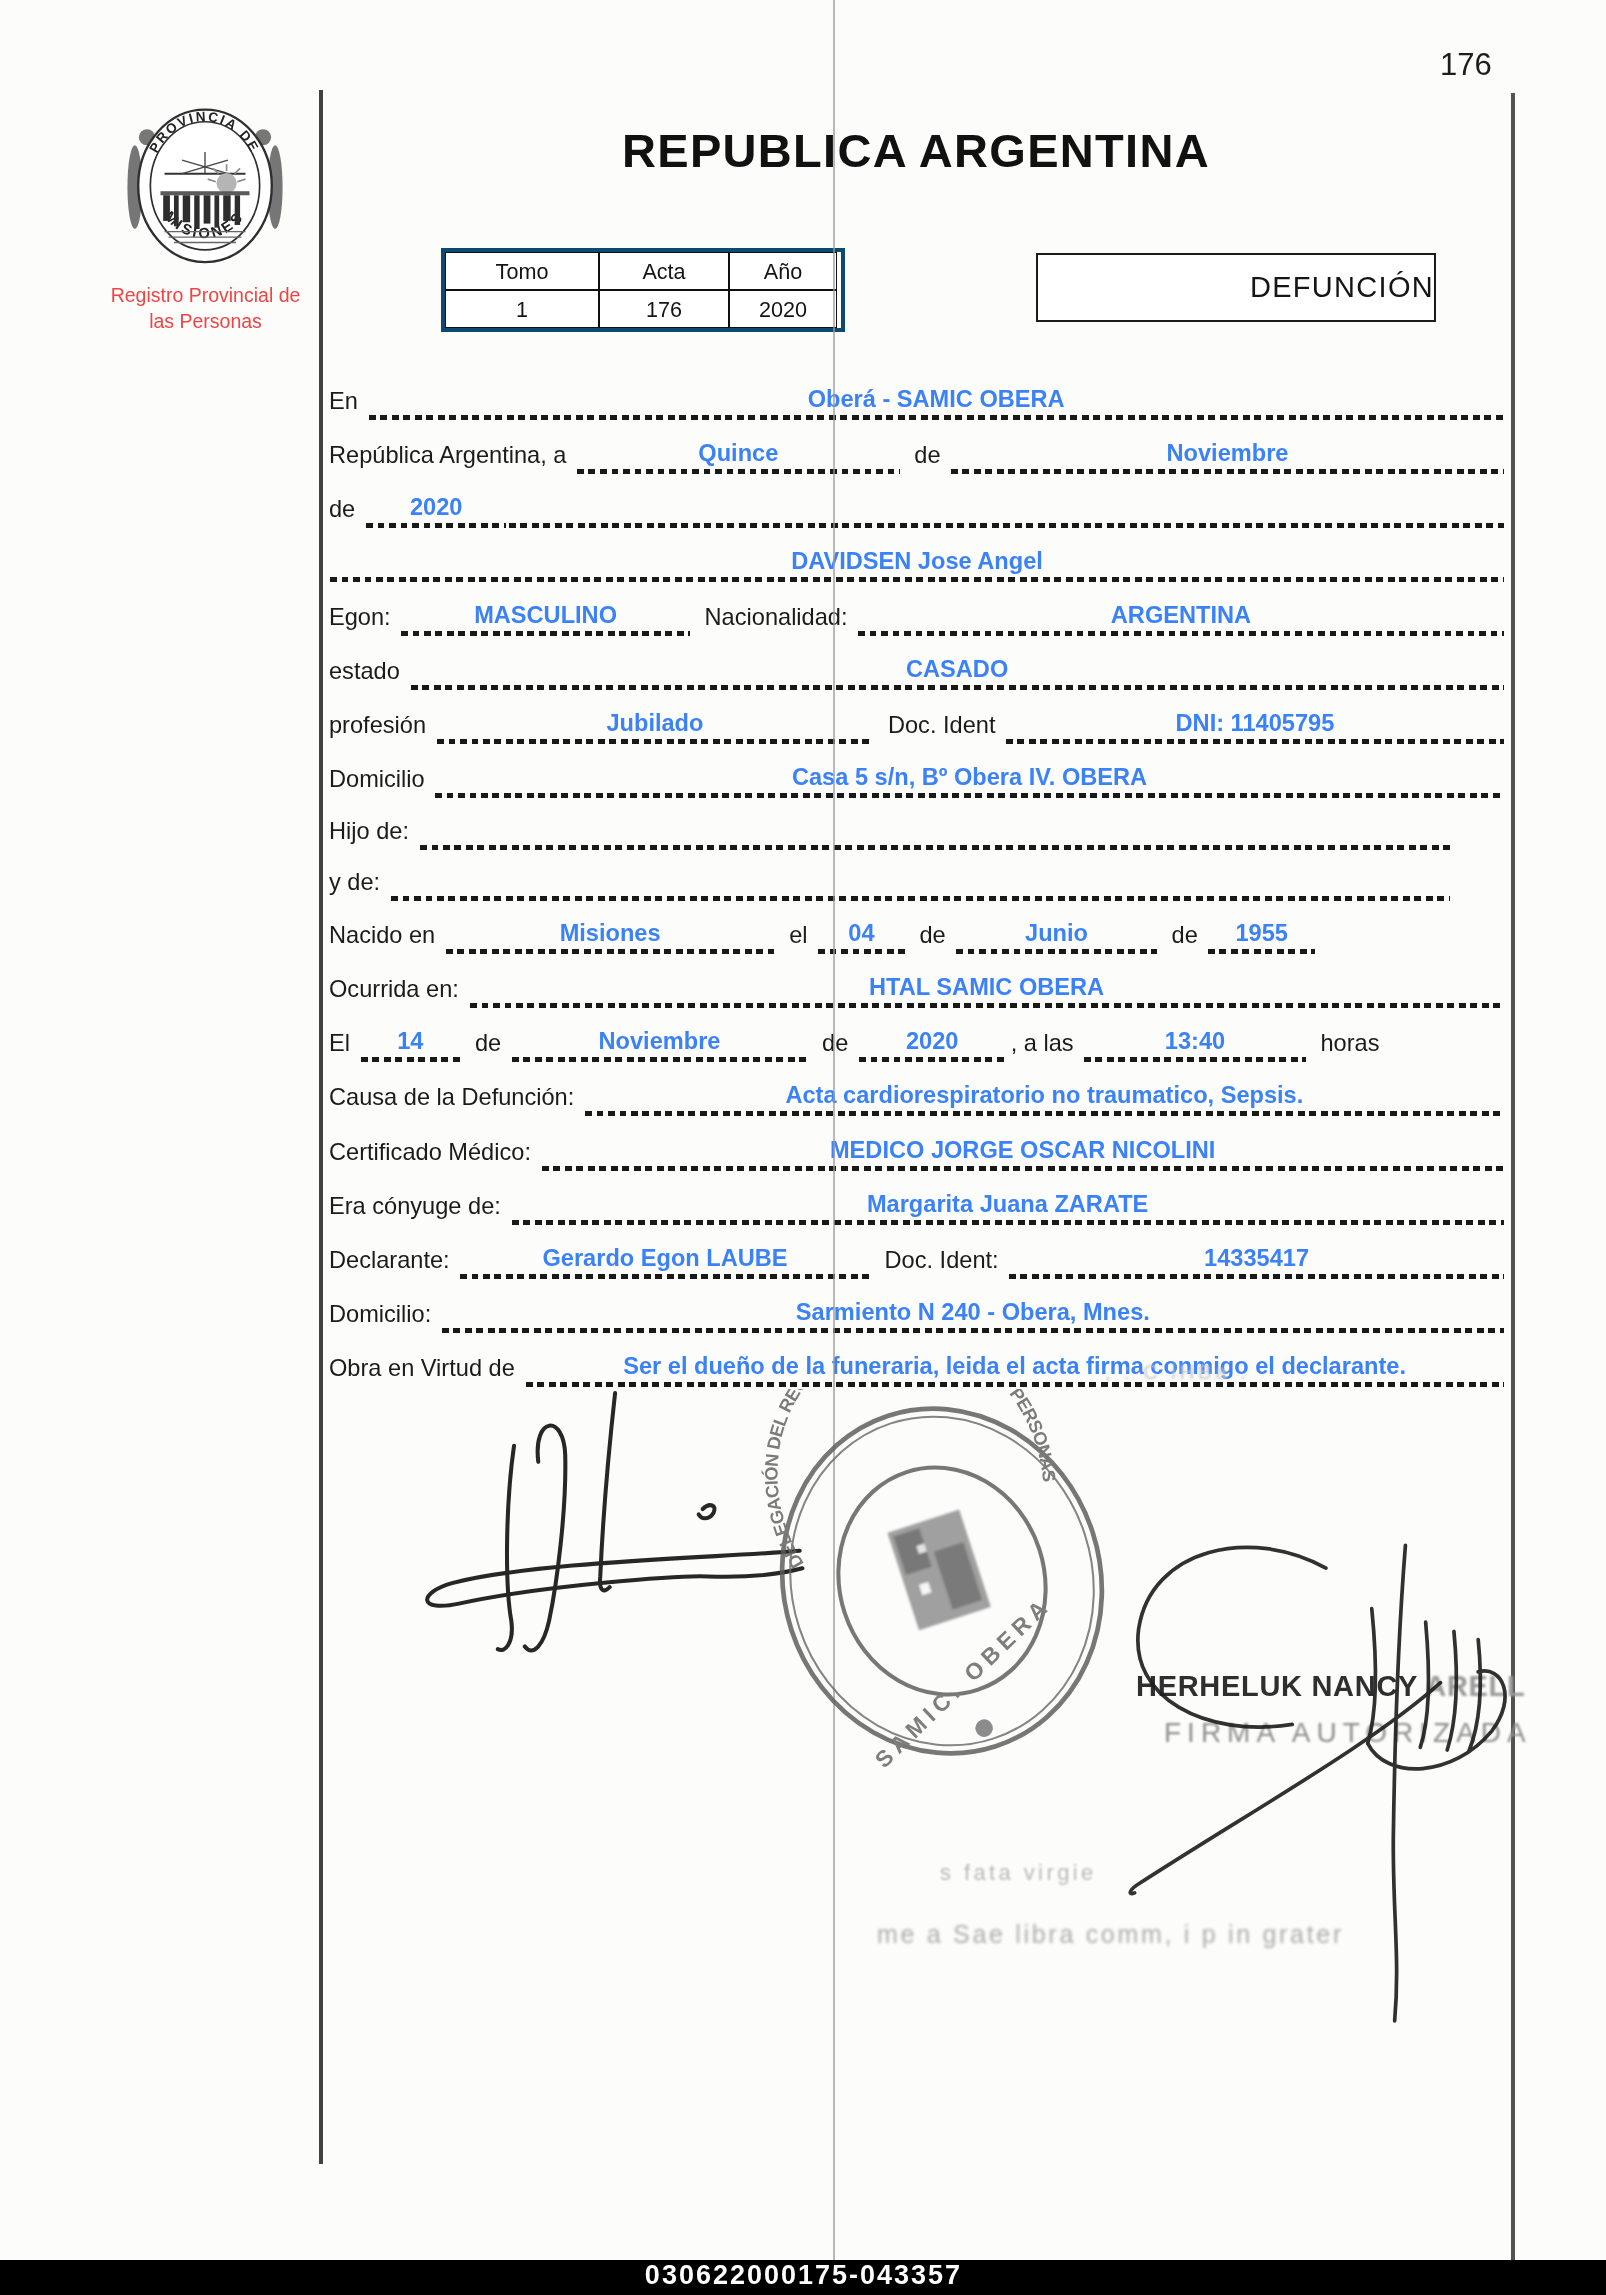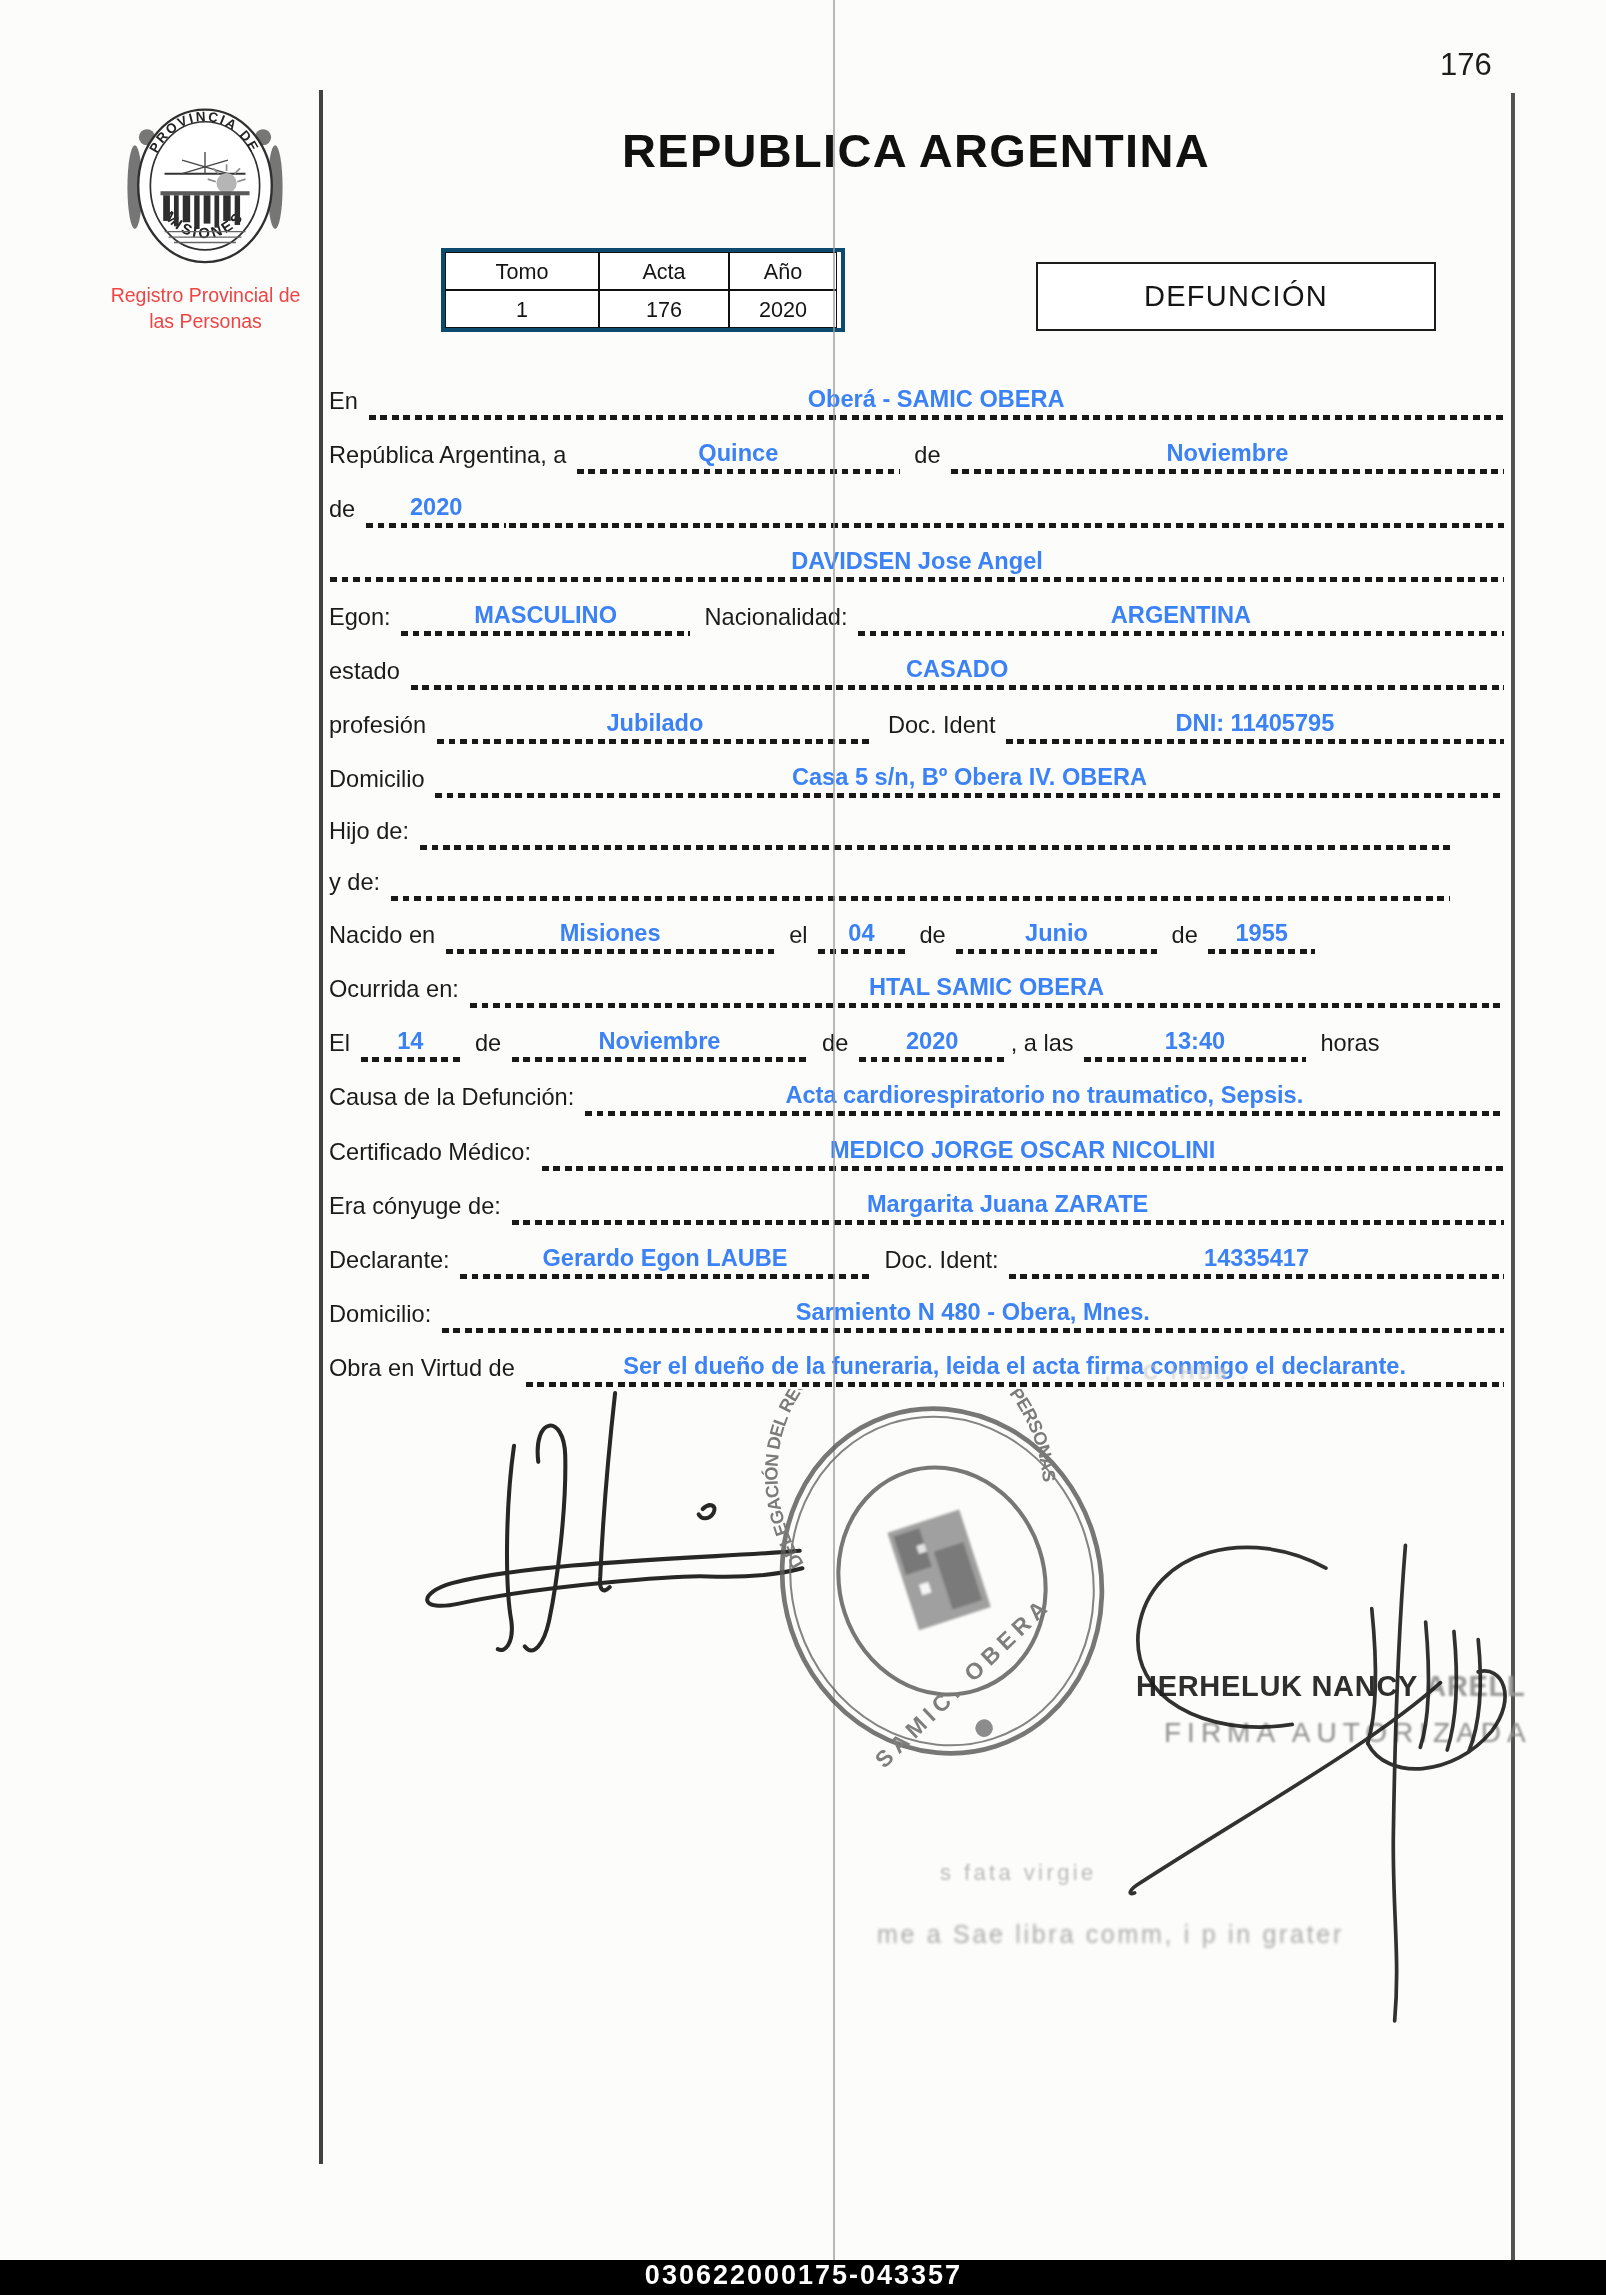--- a/index.html
+++ b/index.html
@@ -22,21 +22,21 @@
     font-size:19.5px;line-height:1.32;color:#ef4444;}
 
   
   .rec-table{left:441px;top:248px;width:396px;border:4px solid #0c4a6e;
     display:grid;grid-template-columns:154px 130px 108px;background:#fff;}
   .rec-cell{border:1.3px solid #101010;text-align:center;font-size:21.6px;
     padding-top:6px;height:30px;color:#141414;}
 
   
   .type-box{left:1036px;top:253px;width:396px;height:65px;border:2.7px solid #1c1c1c;
-    display:flex;align-items:center;justify-content:center;background:#fff;margin-top:9px;}
+    display:flex;align-items:center;justify-content:flex-end;background:#fff;}
   .type-box span{font-size:29px;letter-spacing:1.3px;color:#151515;}
 
   
   .frow{position:absolute;left:329px;width:1176px;height:39px;
     display:flex;align-items:flex-end;}
   .flabel{font-size:23.6px;color:#1b1b1b;white-space:nowrap;padding:0 9.4px 5.4px 0;}
   .fmid{font-size:23.6px;color:#1b1b1b;white-space:nowrap;padding:0 9.4px 5.4px 13.5px;}
   .fseg{position:relative;text-align:center;font-weight:bold;font-size:23.6px;
     color:#3b82f6;padding:0 4px 6.7px;white-space:nowrap;margin-top:41px;}
   .fseg::after{content:"";position:absolute;left:1.3px;right:1.3px;bottom:0;height:5.4px;
@@ -251,21 +251,21 @@
 
 <div class="frow" style="top:1240px">
   <span class="flabel">Declarante:</span>
   <span class="fseg" style="width:404px">Gerardo Egon LAUBE</span>
   <span class="fmid">Doc. Ident:</span>
   <span class="fseg grow">14335417</span>
 </div>
 
 <div class="frow" style="top:1294px">
   <span class="flabel">Domicilio:</span>
-  <span class="fseg grow">Sarmiento N 480 - Obera, Mnes.</span>
+  <span class="fseg grow">Sarmiento N 240 - Obera, Mnes.</span>
 </div>
 
 <div class="frow" style="top:1348px">
   <span class="flabel">Obra en Virtud de</span>
   <span class="fseg grow">Ser el dueño de la funeraria, leida el acta firma conmigo el declarante.</span>
 </div>
 
 <div class="abs rule-left"></div>
 <div class="abs fold-line"></div>
 <div class="abs rule-right"></div>

